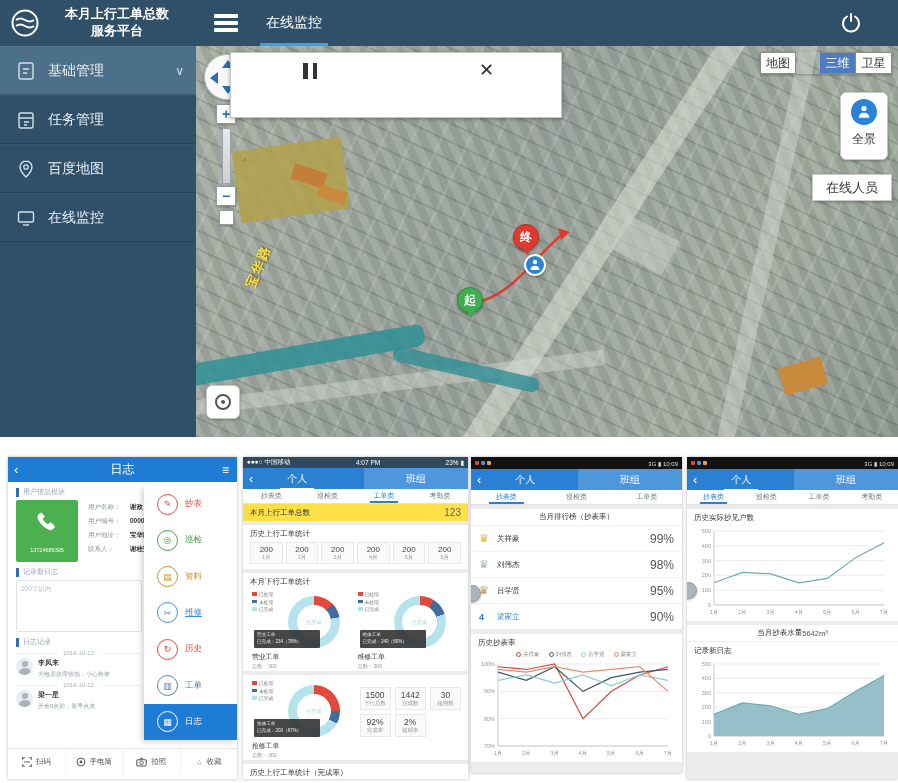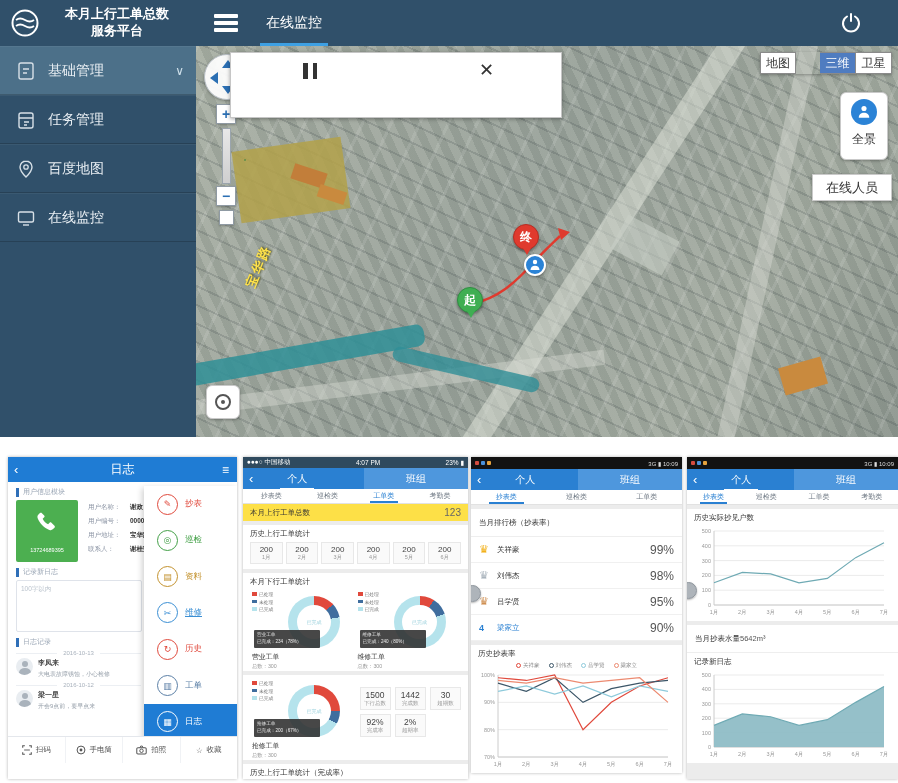--- a/index.html
+++ b/index.html
@@ -108,21 +108,21 @@
   .avatar { width:17px; height:17px; border-radius:50%; background:#e9edf1; position:relative; overflow:hidden; flex:0 0 17px; }
   .avatar::before { content:""; position:absolute; left:5.5px; top:3px; width:6px; height:6px; border-radius:50%; background:#aab3bc; }
   .avatar::after { content:""; position:absolute; left:2.5px; top:10px; width:12px; height:9px; border-radius:50%; background:#aab3bc; }
   .logent .ln { font-size:7px; color:#444; font-weight:bold; }
   .logent .lt { font-size:6px; color:#98a1ab; margin-top:2px; }
   #p1-menu { position:absolute; right:0; top:29px; width:93px; height:254px; background:#fff; box-shadow:-2px 2px 6px rgba(0,0,0,.18); display:flex; flex-direction:column; }
   .m-it { flex:1; display:flex; align-items:center; gap:7px; padding-left:13px; cursor:pointer; }
   .m-it .cir { width:21px; height:21px; border-radius:50%; border:1.5px solid; display:flex; align-items:center; justify-content:center; font-size:9px; }
   .m-it .ml { font-size:8.5px; }
   .m-it.active { background:#1f7cd4; }
-  #p1-toolbar { position:absolute; left:0; right:0; bottom:16px; height:27px; border-top:1px solid #e4e7ec; background:#fff; display:flex; }
+  #p1-toolbar { position:absolute; left:0; right:0; bottom:4px; height:27px; border-top:1px solid #e4e7ec; background:#fff; display:flex; }
   .tb-it { flex:1; display:flex; align-items:center; justify-content:center; gap:4px; font-size:7.5px; color:#555; border-left:1px solid #f0f2f5; cursor:pointer; }
   .tb-it:first-child { border-left:none; }
 
   
   #p2 { left:243px; width:225px; height:322px; background:#ececec; }
   #p2 .p-status { height:11px; background:#2f4a5e; }
   #p2 .p-nav { height:21px; }
   .navtab-active { position:relative; margin-left:28px; font-size:10px; }
   .navtab-active .wul { position:absolute; left:50%; transform:translateX(-50%); bottom:-4px; width:34px; height:2px; background:#fff; }
   .teamtab { position:absolute; right:0; top:0; bottom:0; width:104px; background:#4e97dd; display:flex; align-items:center; justify-content:center; font-size:10px; cursor:pointer; }
@@ -158,21 +158,21 @@
   .dots { display:flex; gap:2px; align-items:center; }
   .dots i { width:4px; height:4px; border-radius:1px; display:block; }
   .st-right { color:#ddd; font-size:6px; }
   #p3 .p-nav,#p4 .p-nav { height:21px; }
   .rankrow { height:26px; background:#fff; display:flex; align-items:center; padding:0 8px; border-bottom:1px solid #f0f0f0; }
   .rankrow .crown { font-size:11px; width:16px; }
   .rankrow .rnum { font-size:9px; font-weight:bold; color:#2a80d2; width:16px; }
   .rankrow .rname { font-size:7.5px; color:#333; margin-left:2px; }
   .rankrow .rname.blue { color:#2a80d2; }
   .rankrow .rpct { margin-left:auto; font-size:12px; color:#555; }
-  .titlerow { height:28px; background:#fff; display:flex; align-items:center; justify-content:flex-start; padding:0 8px; border-bottom:1px solid #eee; }
+  .titlerow { height:17px; background:#fff; display:flex; align-items:center; justify-content:center; padding:0 8px; border-bottom:1px solid #eee; }
   .titlerow .tl { font-size:7.5px; color:#333; }
   .titlerow .tv { font-size:7.5px; color:#555; }
   .bstrip { background:#ececec; height:14px; }
 </style>
 </head>
 <body>
 
 <div id="app">
   <div id="sidebar">
     <div class="logo-row">

